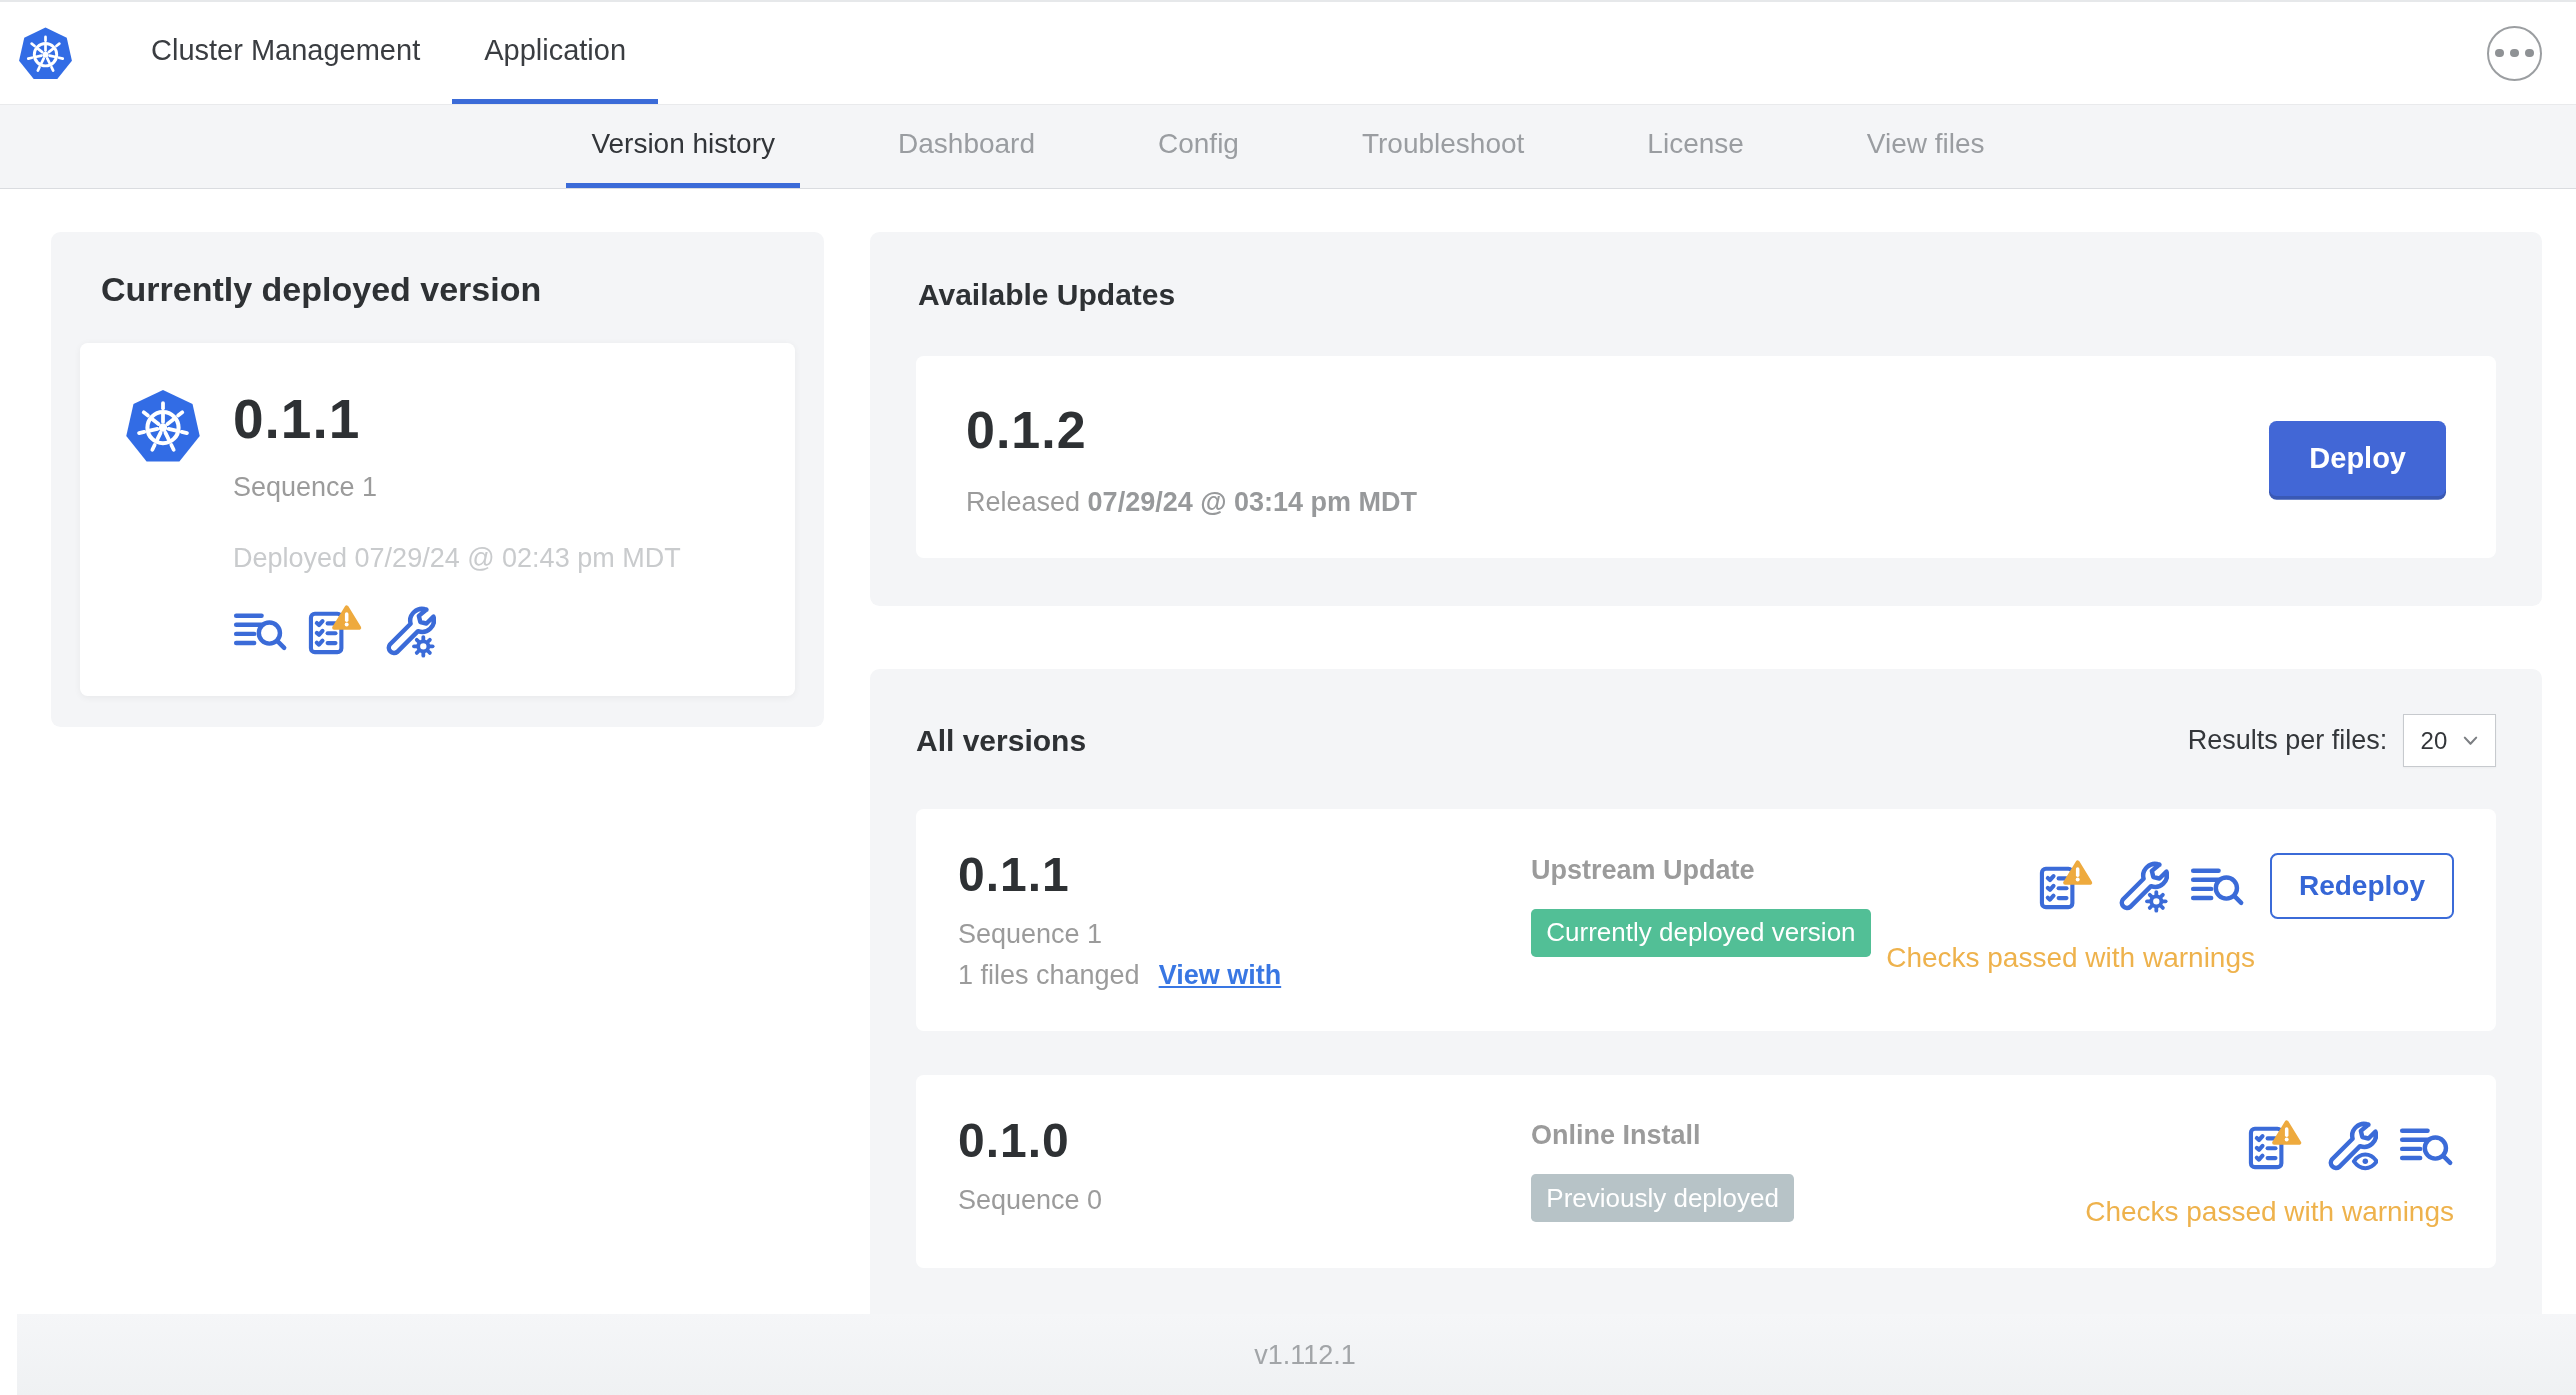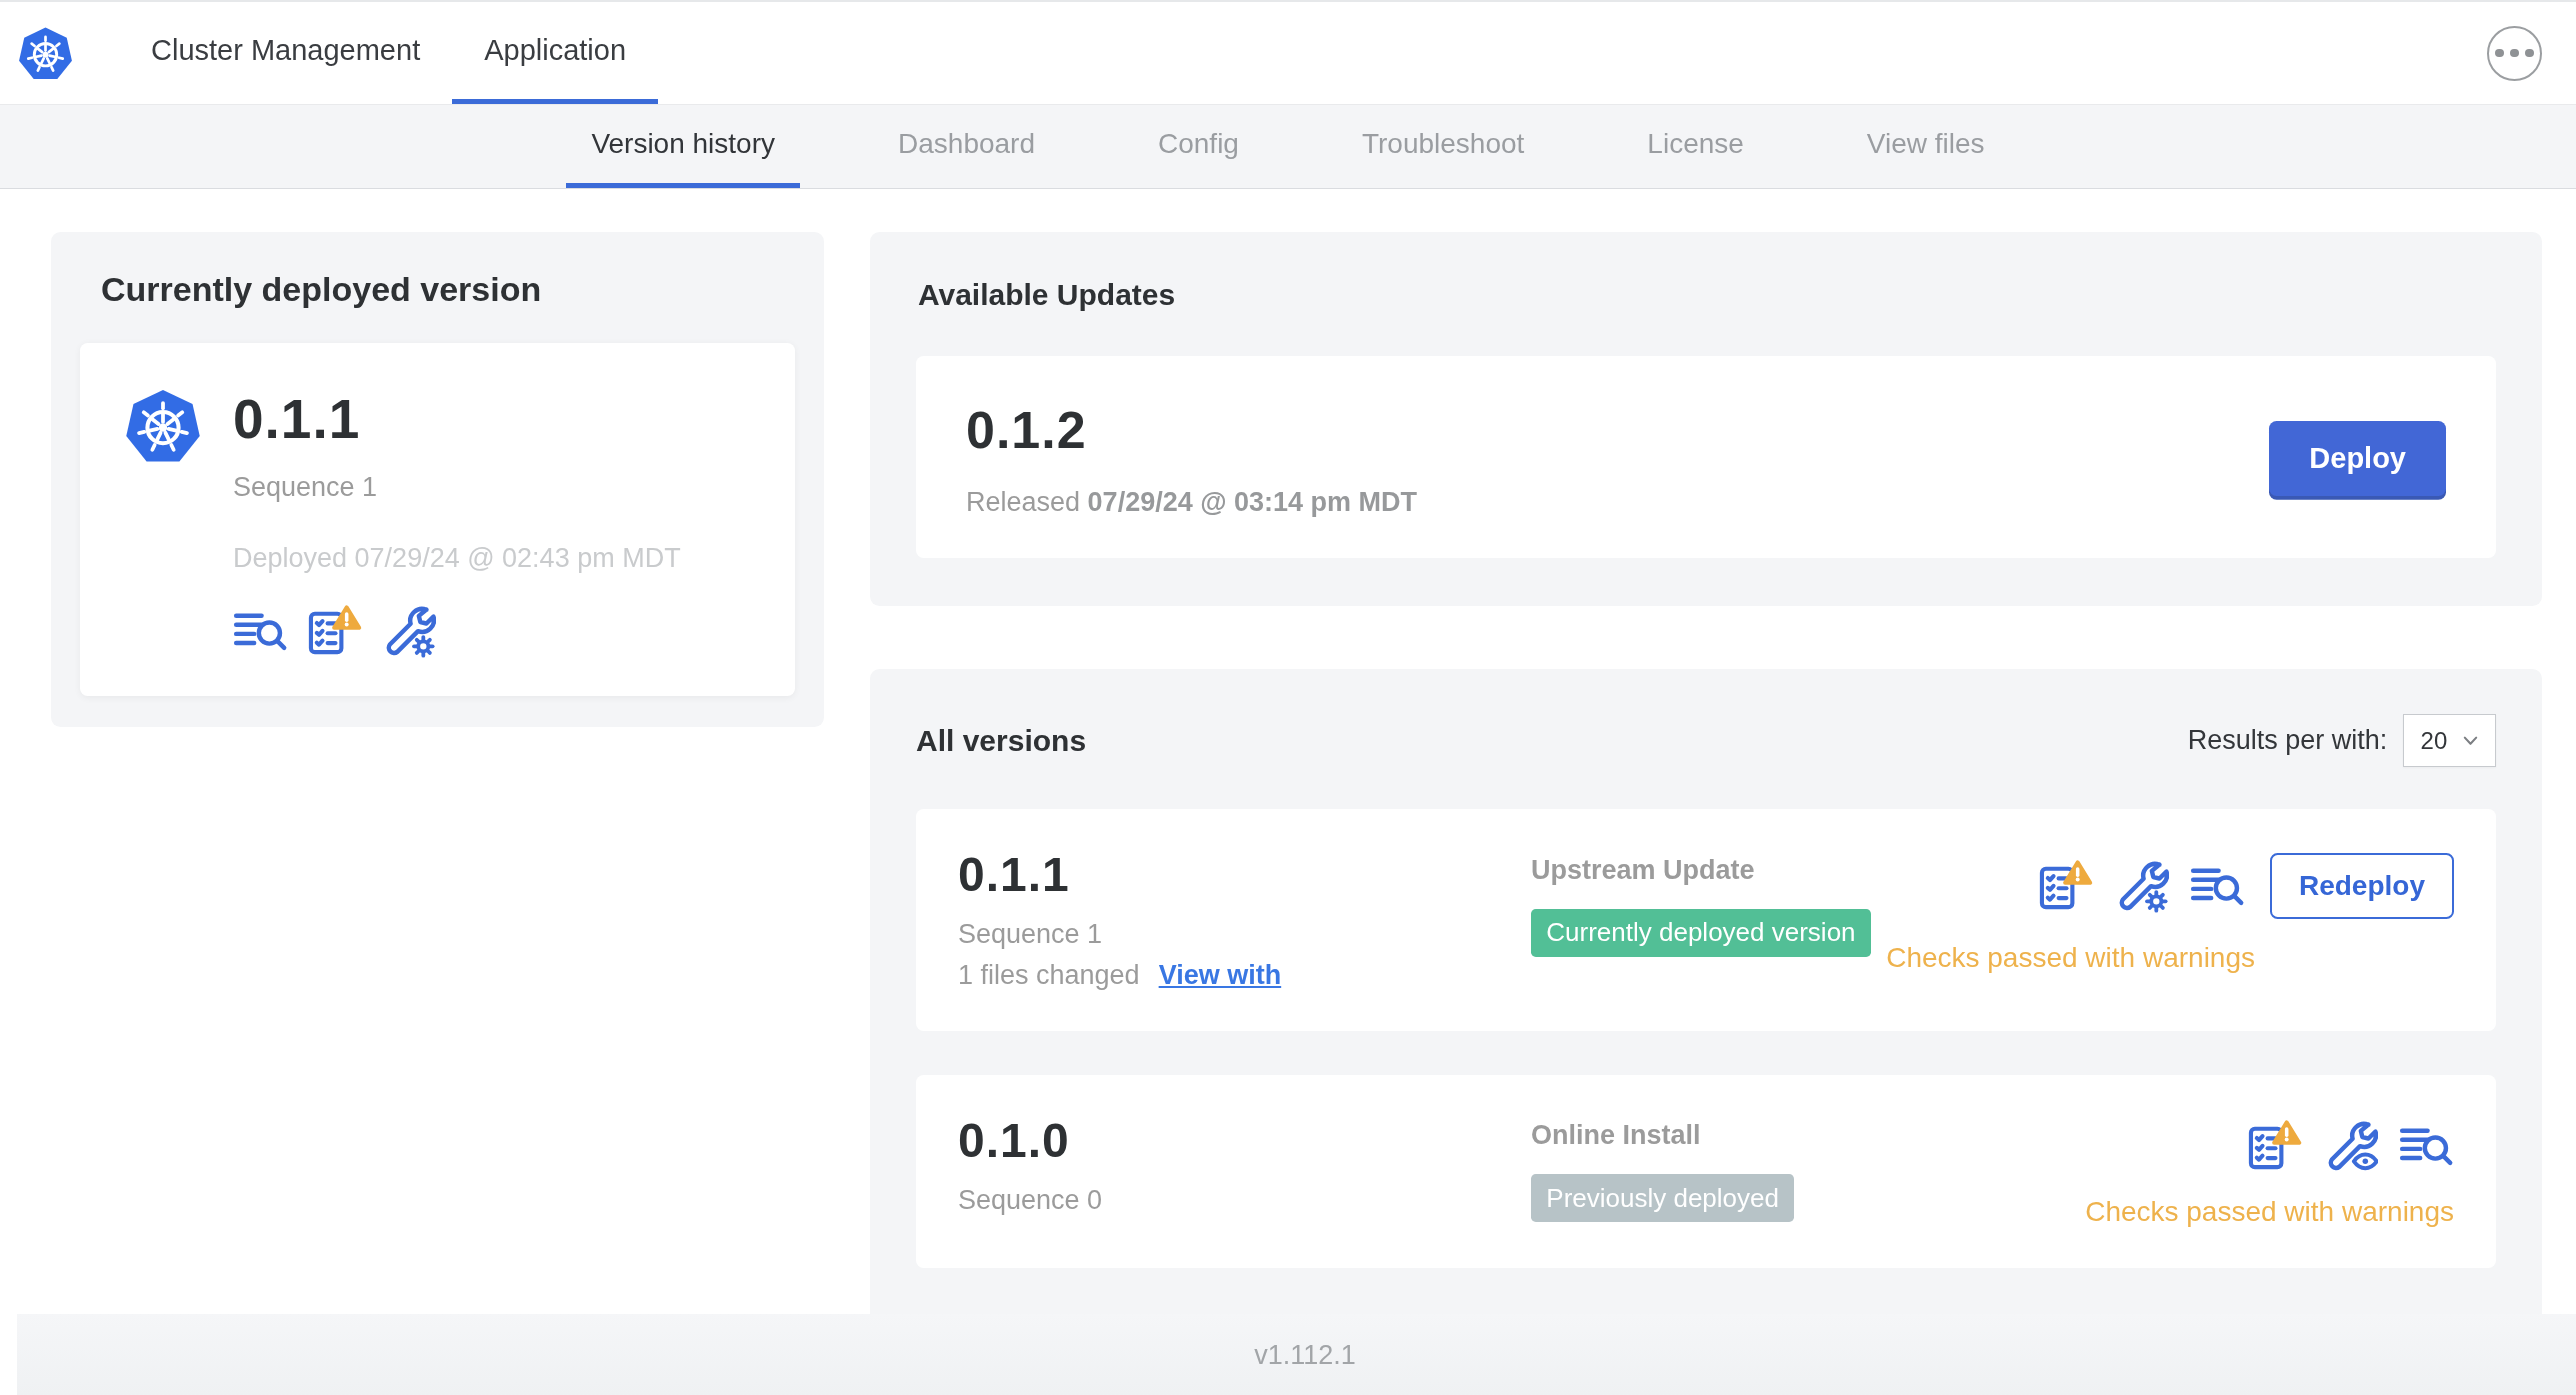--- a/index.html
+++ b/index.html
@@ -319,21 +319,21 @@
           </div>
         </div>
         <button class="deploy-btn">Deploy</button>
       </div>
     </section>
 
     <section class="panel versions-panel">
       <div class="versions-header">
         <h2 class="section-title">All versions</h2>
         <div class="results">
-          <span>Results per with:</span>
+          <span>Results per files:</span>
           <div class="select-box">
             <span>20</span>
             <svg width="19" height="19" viewBox="0 0 20 20">
               <polyline points="4,7 10,13.5 16,7" fill="none" stroke="#7c7f83" stroke-width="2.2" stroke-linecap="round" stroke-linejoin="round"></polyline>
             </svg>
           </div>
         </div>
       </div>
 
       <div class="version-row">

